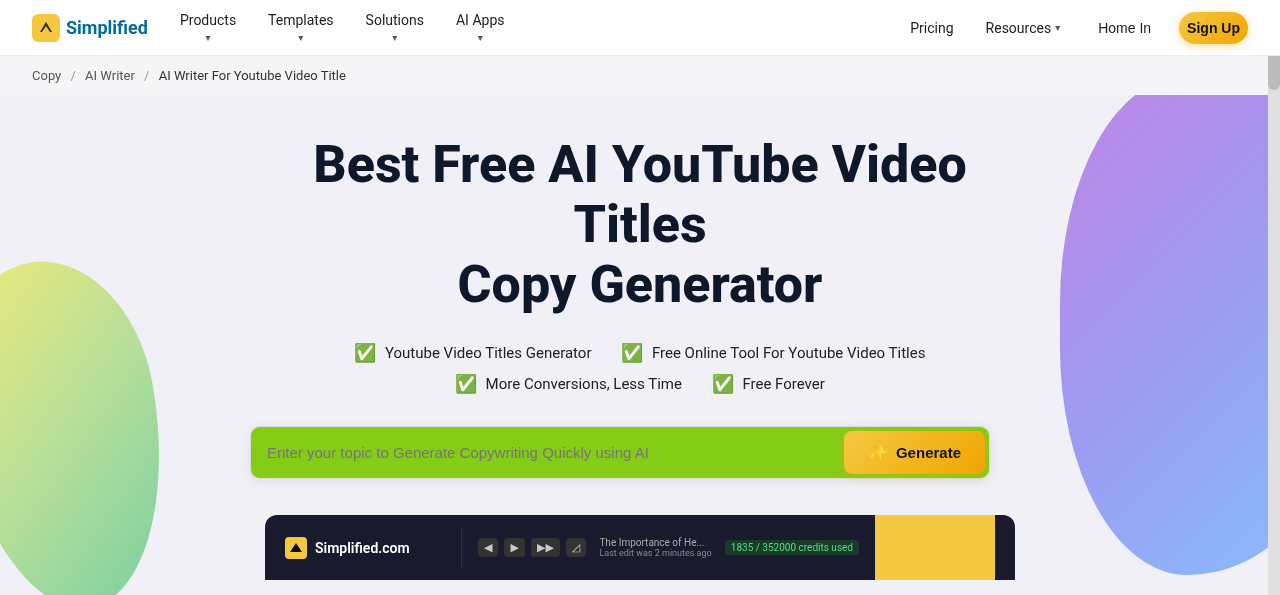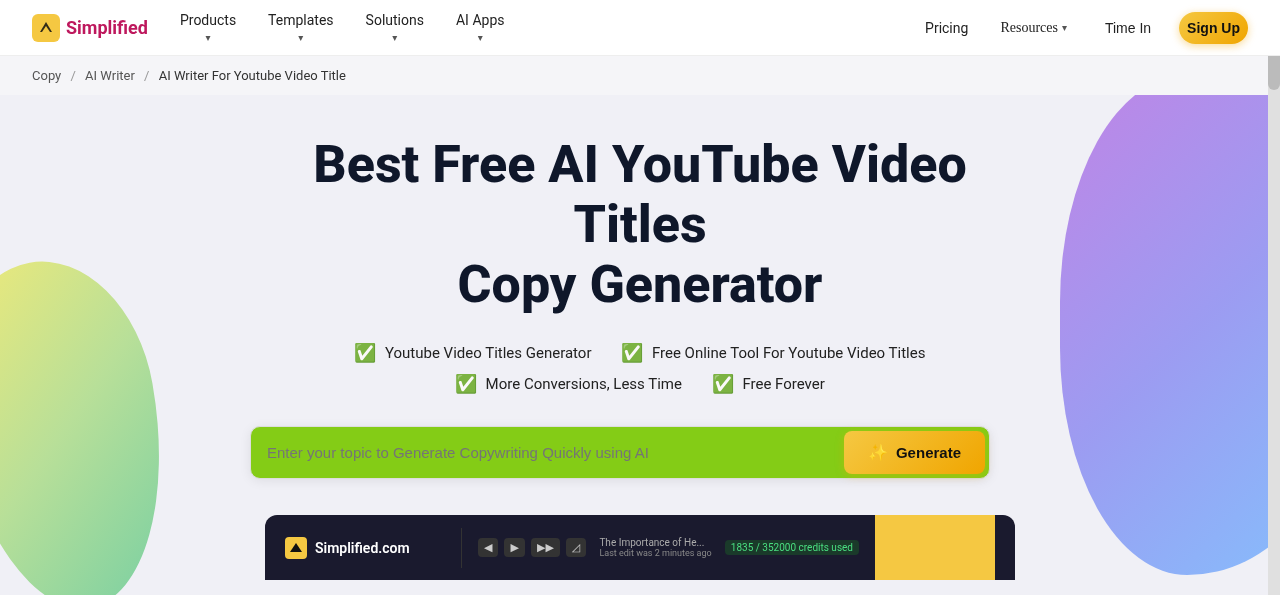--- a/index.html
+++ b/index.html
@@ -29,21 +29,21 @@
       text-decoration: none;
       margin-right: 12px;
     }
     .logo-icon {
       width: 28px;
       height: 28px;
     }
     .logo-text {
       font-weight: 700;
       font-size: 18px;
-      color: #be185d;
+      color: #0369a1;
     }
     .nav-item {
       display: flex;
       align-items: center;
       gap: 4px;
       padding: 6px 12px;
       font-size: 14px;
       color: #222;
       cursor: pointer;
       border-radius: 6px;
@@ -66,21 +66,20 @@
       padding: 6px 10px;
     }
     .resources-item {
       display: flex;
       align-items: center;
       gap: 4px;
       font-size: 14px;
       color: #222;
       cursor: pointer;
       padding: 6px 10px;
-      font-family: Liberation Serif, serif;
     }
     .signin-btn {
       font-size: 14px;
       color: #222;
       cursor: pointer;
       padding: 6px 16px;
       border-radius: 6px;
       border: none;
       background: transparent;
     }
@@ -340,21 +339,21 @@
       <span>AI Apps</span>
       <span class="chevron">▾</span>
     </div>
   </div>
   <div class="navbar-right">
     <span class="pricing-link">Pricing</span>
     <div class="resources-item">
       <span>Resources</span>
       <span class="chevron">▾</span>
     </div>
-    <button class="signin-btn">Time In</button>
+    <button class="signin-btn">Home In</button>
     <button class="signup-btn">Sign Up</button>
   </div>
 </nav>
 
 <div class="breadcrumb">
   <a>Copy</a>
   <span class="breadcrumb-sep">/</span>
   <a>AI Writer</a>
   <span class="breadcrumb-sep">/</span>
   <span class="breadcrumb-current">AI Writer For Youtube Video Title</span>

